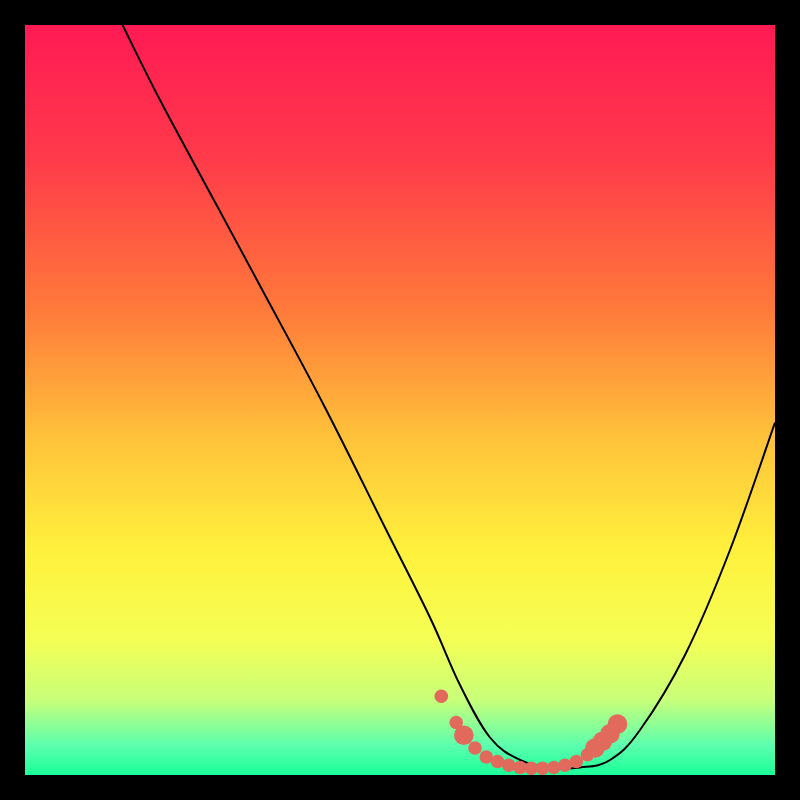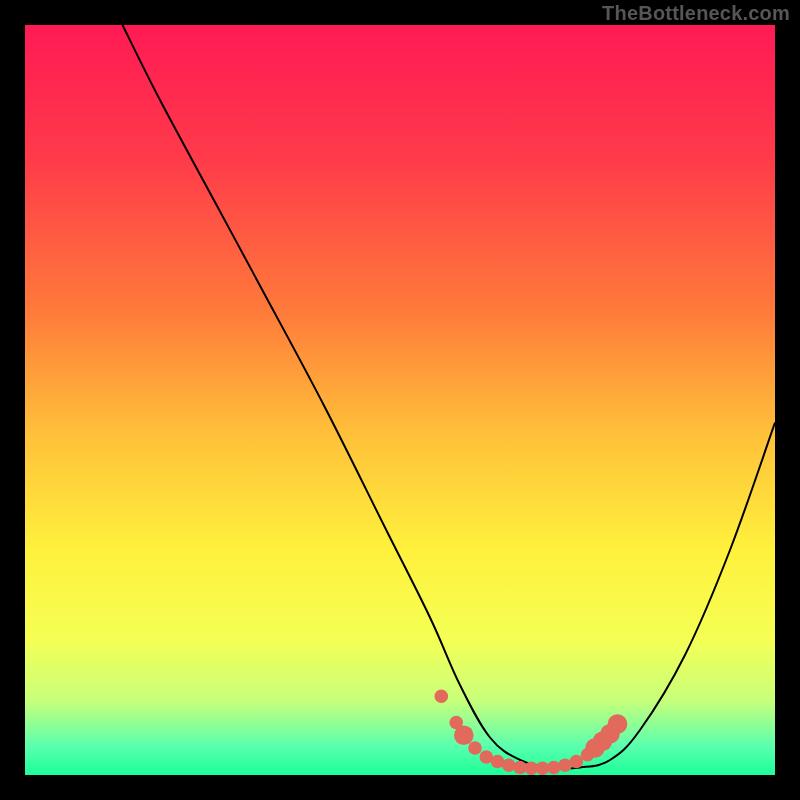--- a/index.html
+++ b/index.html
@@ -37,21 +37,20 @@
   }
   svg {
     display: block;
   }
 </style>
 </head>
 <body>
 
 <div class="frame">
 
-  <div class="attribution">TheBottleneck.com</div>
 
   <div class="plot">
     <svg id="chart-svg" viewBox="0 0 750 750" width="750" height="750">
       <defs>
         <linearGradient id="bg-grad" x1="0" y1="0" x2="0" y2="1">
             <stop offset="0%" stop-color="#ff1a54"></stop>
             <stop offset="18%" stop-color="#ff3b4a"></stop>
             <stop offset="38%" stop-color="#ff7a3a"></stop>
             <stop offset="55%" stop-color="#ffc23a"></stop>
             <stop offset="70%" stop-color="#fff13c"></stop>

